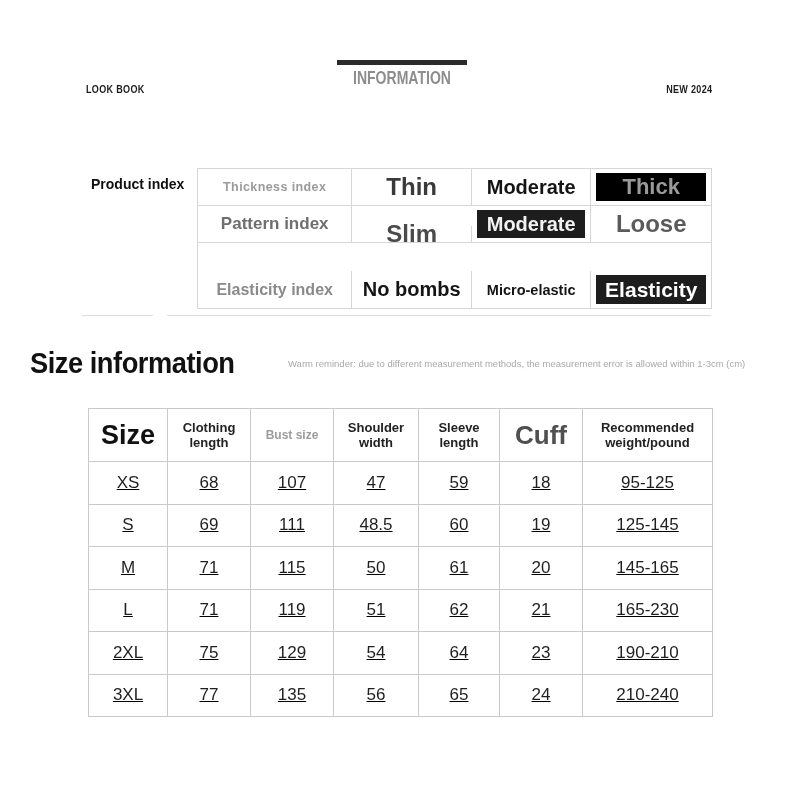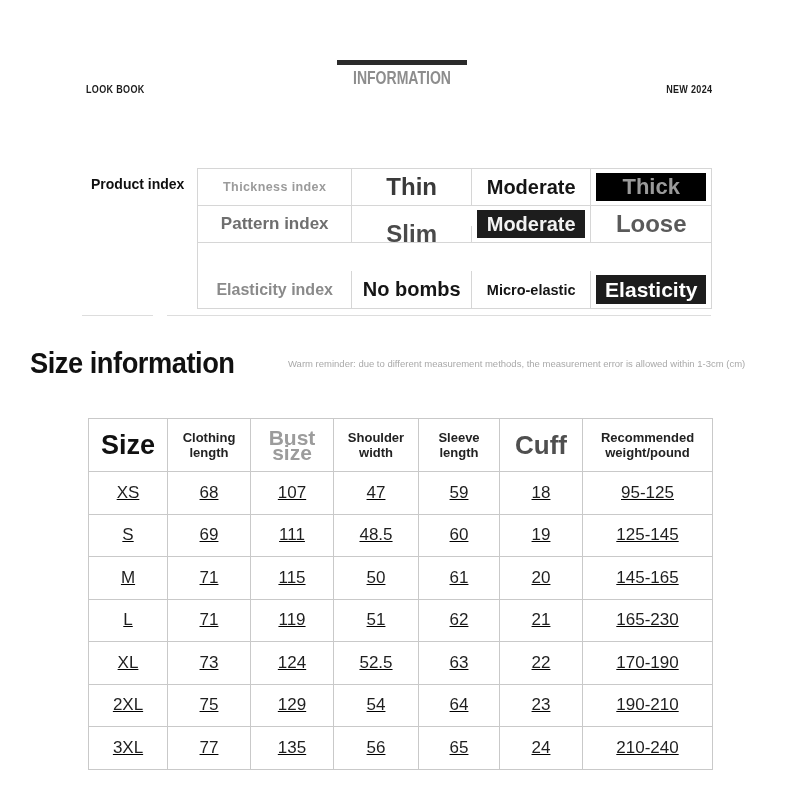--- a/index.html
+++ b/index.html
@@ -59,29 +59,29 @@
   .divider.seg2 { left:167px; width:544px; }
 
   
   .size-title {
     position:absolute; left:30px; top:347px; font-size:29px; font-weight:bold;
     color:#111; letter-spacing:-0.5px; transform:scaleX(0.94); transform-origin:left center;
   }
   .size-reminder { position:absolute; left:288px; top:358px; font-size:9.5px; color:#a9a9a9; }
 
   
-  .size-table { position:absolute; left:88px; top:418px; border-collapse:collapse; background:#fff; }
+  .size-table { position:absolute; left:88px; top:408px; border-collapse:collapse; background:#fff; }
   .size-table th, .size-table td {
     border:1px solid #c9c9c9; text-align:center; vertical-align:middle;
   }
   .size-table thead tr { height:53px; }
   .size-table tbody tr { height:42.5px;text-decoration:underline; }
   .size-table th { font-weight:bold; color:#222; font-size:13px; line-height:15px; white-space:pre-line; }
   .size-table th.c0 { font-size:27px; color:#111; }
-  .size-table th.c2 { font-size:21px; color:#9c9c9c; }
+  .size-table th.c2 { font-size:12px; color:#9c9c9c; }
   .size-table th.c5 { font-size:26px; color:#4f4f4f; }
   .size-table td { font-size:17px; font-weight:normal; color:#1f1f1f; }
 </style>
 </head>
 <body>
 
 <div class="page">
 
   <div class="hdr-left">LOOK BOOK</div>
   <div class="hdr-right">NEW 2024</div>
@@ -180,29 +180,20 @@
         <tr>
           <td>L</td>
           <td>71</td>
           <td>119</td>
           <td>51</td>
           <td>62</td>
           <td>21</td>
           <td>165-230</td>
         </tr>
         <tr>
-          <td>XL</td>
-          <td>73</td>
-          <td>124</td>
-          <td>52.5</td>
-          <td>63</td>
-          <td>22</td>
-          <td>170-190</td>
-        </tr>
-        <tr>
           <td>2XL</td>
           <td>75</td>
           <td>129</td>
           <td>54</td>
           <td>64</td>
           <td>23</td>
           <td>190-210</td>
         </tr>
         <tr>
           <td>3XL</td>

